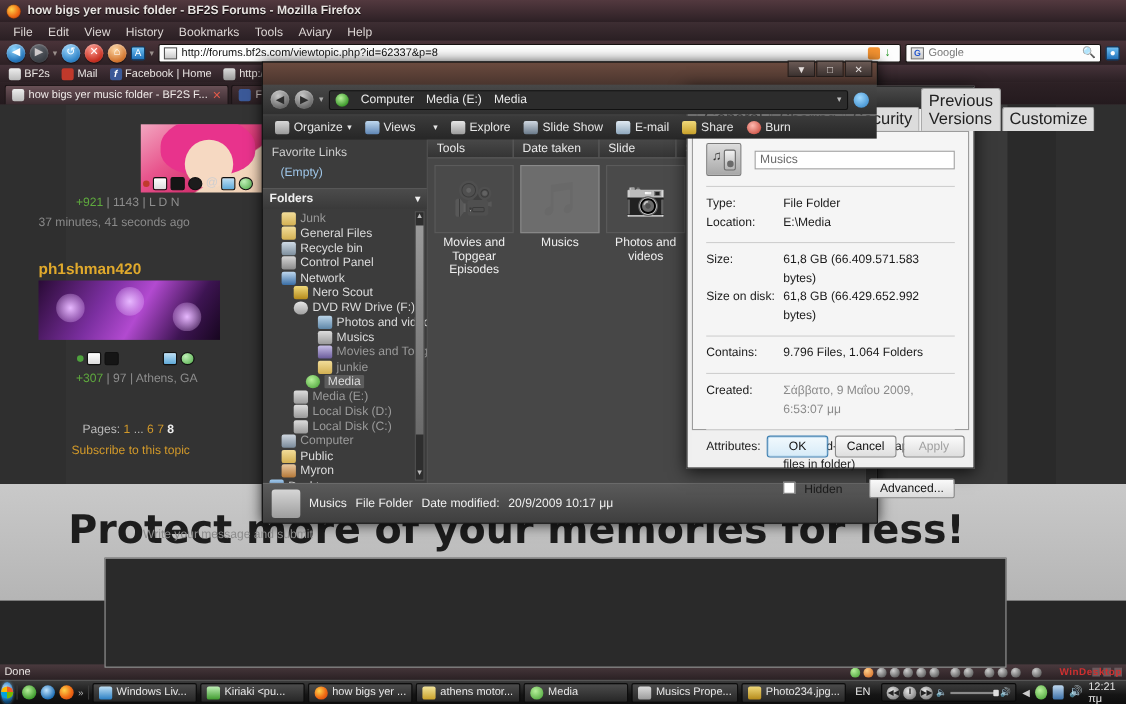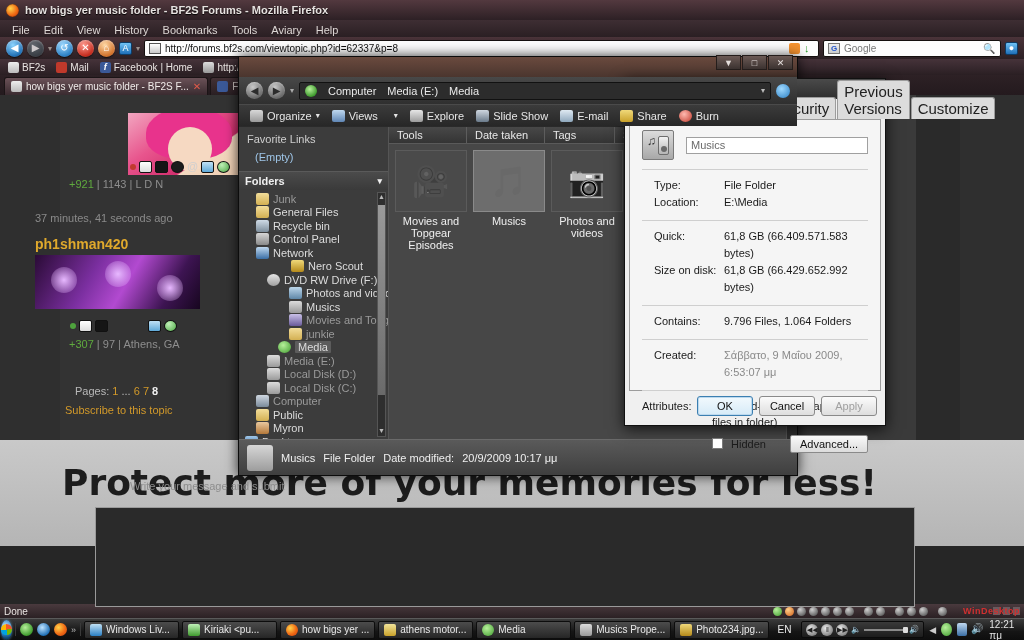--- a/index.html
+++ b/index.html
@@ -275,21 +275,21 @@
     position:relative;
   }
   .folder-ic .spk{position:absolute;right:4px;top:5px;width:11px;height:19px;background:linear-gradient(#f2f2f2,#b5b5b5);border:1px solid #6d6d6d;border-radius:2px;}
   .folder-ic .spk:after{content:"";position:absolute;left:2px;top:9px;width:6px;height:6px;border-radius:50%;background:#6a6a6a;}
   .folder-ic .note{position:absolute;left:4px;top:4px;color:#333;font-size:12px;line-height:12px;}
   .nameinput {
     flex:1; height:17px; background:#fff; border:1px solid #a0a0a0;
     display:flex; align-items:center; padding:0 4px; color:#6a6a6a; font-size:11px;
   }
   hr.sep { border:none;border-top:1px solid #cfcfcf; margin:9px 0 7px; }
-  .prow { display:flex; font-size:11px; color:#1a1a1a; line-height:17px;margin-left:12px; }
+  .prow { display:flex; font-size:11px; color:#1a1a1a; line-height:17px; }
   .prow .k { width:70px; flex:0 0 auto; }
   .prow .v { flex:1; }
   .prow .v.dim { color:#8a8a8a; }
   .attrrow { display:flex; align-items:flex-start; font-size:11px; color:#1a1a1a; }
   .attrrow .k { width:70px; flex:0 0 auto; line-height:16px;}
   .cb { width:11px;height:11px;border:1px solid #7a7a7a;background:#fff;display:inline-block;vertical-align:-1px;margin-right:5px;}
   .cb.filled { background:#3a6ea5; border-color:#264a72; }
   .advbtn {
     width:78px;height:18px;background:linear-gradient(#fafafa,#dcdcdc);
     border:1px solid #8a8a8a;border-radius:2px;font-size:11px;color:#111;
@@ -454,21 +454,21 @@
           <span class="ic mail"></span>
           <span class="ic glob"></span>
         </div>
 
         <div class="stat" style="left:9px; top:83px;">
           <b>+921</b>
           <span> | </span><span>1143</span>
           <span> | </span><span>L D N</span>
         </div>
 
-        <div class="timeago" style="left:-25px; top:117px;text-align:center;">37 minutes, 41 seconds ago</div>
+        <div class="timeago" style="left:-25px; top:101px;text-align:center;">37 minutes, 41 seconds ago</div>
         <div class="uname" style="left:-25px; top:141px;">ph1shman420</div>
 
         <div class="sig" style="left:-25px; top:160px;">
           <div class="spot" style="left:16px;top:12px"></div>
           <div class="spot" style="left:70px;top:6px"></div>
           <div class="spot" style="left:122px;top:20px"></div>
         </div>
 
         <div class="iconrow" style="left:10px; top:225px;">
           <span class="ic green"></span>
@@ -613,21 +613,21 @@
               <span>Recycle bin</span>
             </div>
             <div class="tnode" style="padding-left: 17px;">
               <span class="ti" style="background:linear-gradient(#d6d6d6,#8a8a8a)"></span>
               <span>Control Panel</span>
             </div>
             <div class="tnode" style="padding-left: 17px;">
               <span class="ti" style="background:linear-gradient(#bfd8ef,#3a6ea5)"></span>
               <span>Network</span>
             </div>
-            <div class="tnode" style="padding-left: 28px; margin-left: 24px;">
+            <div class="tnode" style="padding-left: 28px;">
               <span class="ti" style="background:linear-gradient(#f0d97a,#b58a1a)"></span>
               <span>Nero Scout</span>
             </div>
             <div class="tnode" style="padding-left: 28px;">
               <span class="ti" style="background:linear-gradient(#e6e6e6,#a0a0a0);border-radius:50%"></span>
               <span>DVD RW Drive (F:)</span>
             </div>
             <div class="tnode" style="padding-left: 50px;">
               <span class="ti" style="background:linear-gradient(#bcd6ea,#5f87a8)"></span>
               <span>Photos and videos</span>
@@ -681,21 +681,21 @@
             <div class="thumbb"></div>
             <div class="ar" style="bottom:0">▼</div>
           </div>
           </div>
       </div>
 
       <div class="ex-right">
         <div class="colhead" id="colhead">
             <div style="width: 78px;">Tools</div>
             <div style="width: 78px;">Date taken</div>
-            <div style="width: 70px;">Tags</div>
+            <div style="width: 70px;">Slide</div>
             <div style="width: 70px;">Size</div>
           </div>
         <div class="items" id="items">
             <div class="item">
               <div class="box">
                 <span style="font-size:30px;color:#cfcfcf;filter:grayscale(1)">🎥</span>
               </div>
               <div class="lbl">Movies and Topgear Episodes</div>
             </div>
             <div class="item selected">
@@ -755,21 +755,21 @@
         <div class="prow">
           <span class="k">Type:</span>
           <span class="v">File Folder</span>
         </div>
         <div class="prow">
           <span class="k">Location:</span>
           <span class="v">E:\Media</span>
         </div>
         <hr class="sep">
         <div class="prow">
-          <span class="k">Quick:</span>
+          <span class="k">Size:</span>
           <span class="v">61,8 GB (66.409.571.583 bytes)</span>
         </div>
         <div class="prow">
           <span class="k">Size on disk:</span>
           <span class="v">61,8 GB (66.429.652.992 bytes)</span>
         </div>
         <hr class="sep">
         <div class="prow">
           <span class="k">Contains:</span>
           <span class="v">9.796 Files, 1.064 Folders</span>

